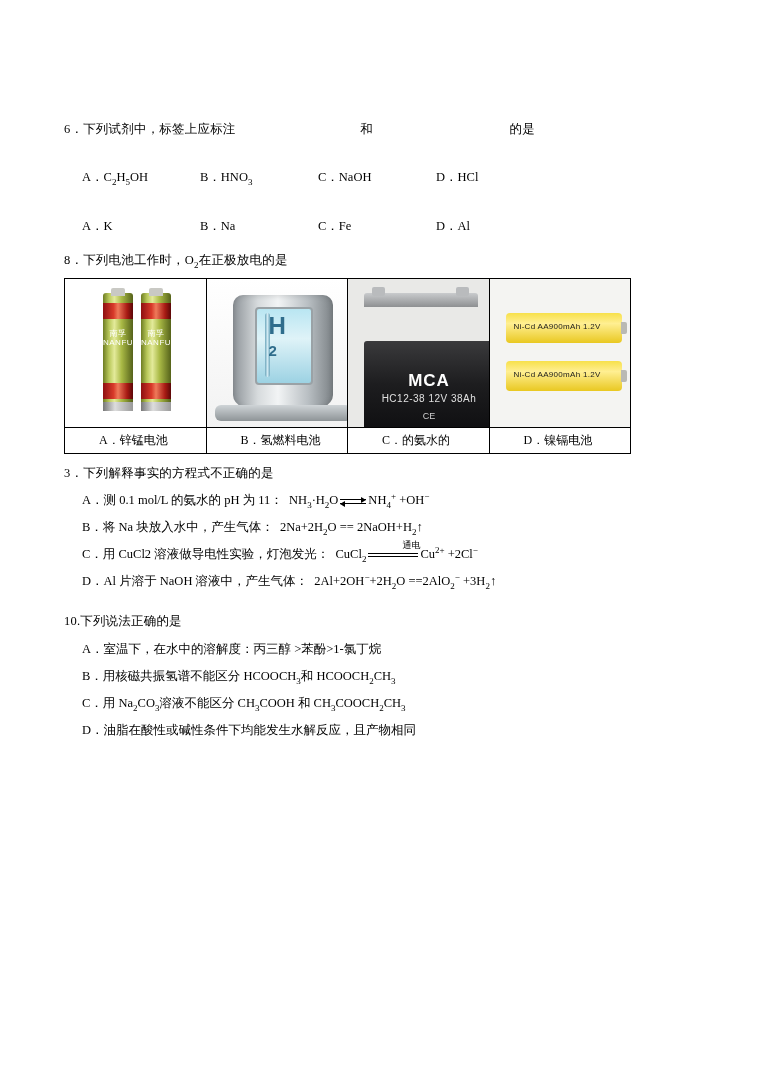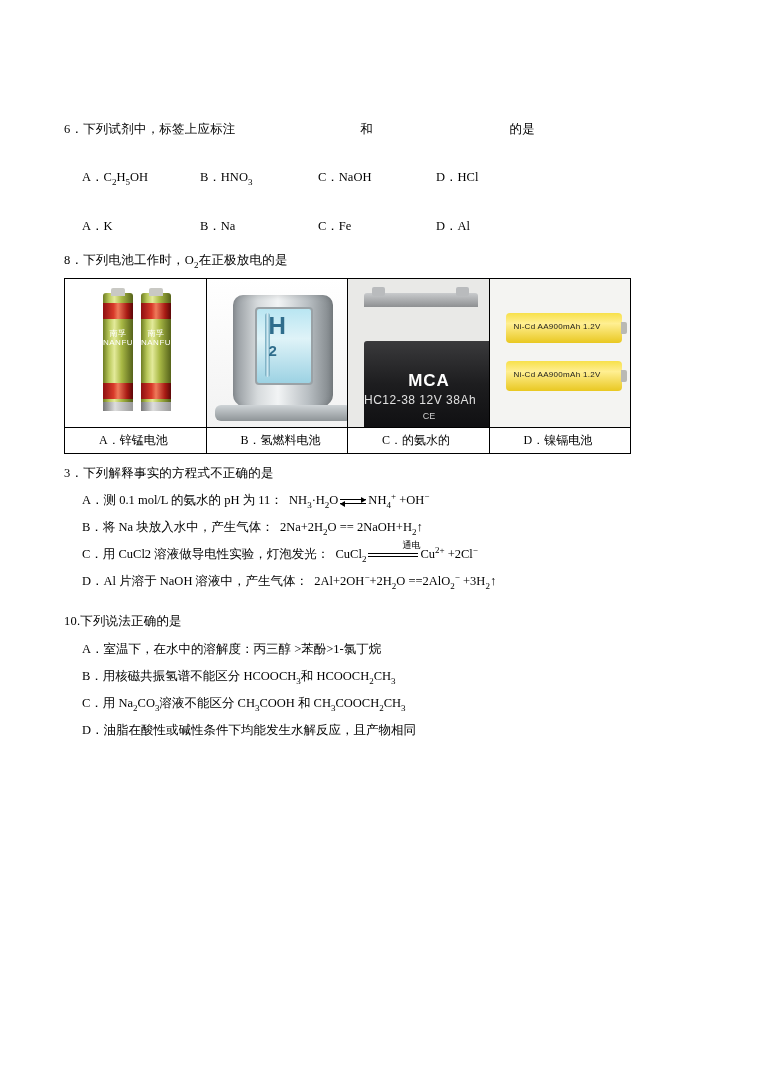--- a/index.html
+++ b/index.html
@@ -220,23 +220,23 @@
     text-align: center;
     font-family: "Liberation Sans", sans-serif;
     font-weight: bold;
     font-size: 17px;
     color: #ffffff;
     letter-spacing: 1px;
   }
   .pb-sub {
     position: absolute;
     left: 0; right: 0; top: 52px;
-    text-align: left;
-    font-family: "Liberation Sans", sans-serif;
-    font-size: 12px;
+    text-align: center;
+    font-family: "Liberation Sans", sans-serif;
+    font-size: 10px;
     color: #e0e0e0;
     letter-spacing: .5px;
   }
   .pb-mark {
     position: absolute;
     left: 0; right: 0; top: 70px;
     text-align: center;
     font-family: "Liberation Sans", sans-serif;
     font-size: 9px;
     color: #cfcfcf;

